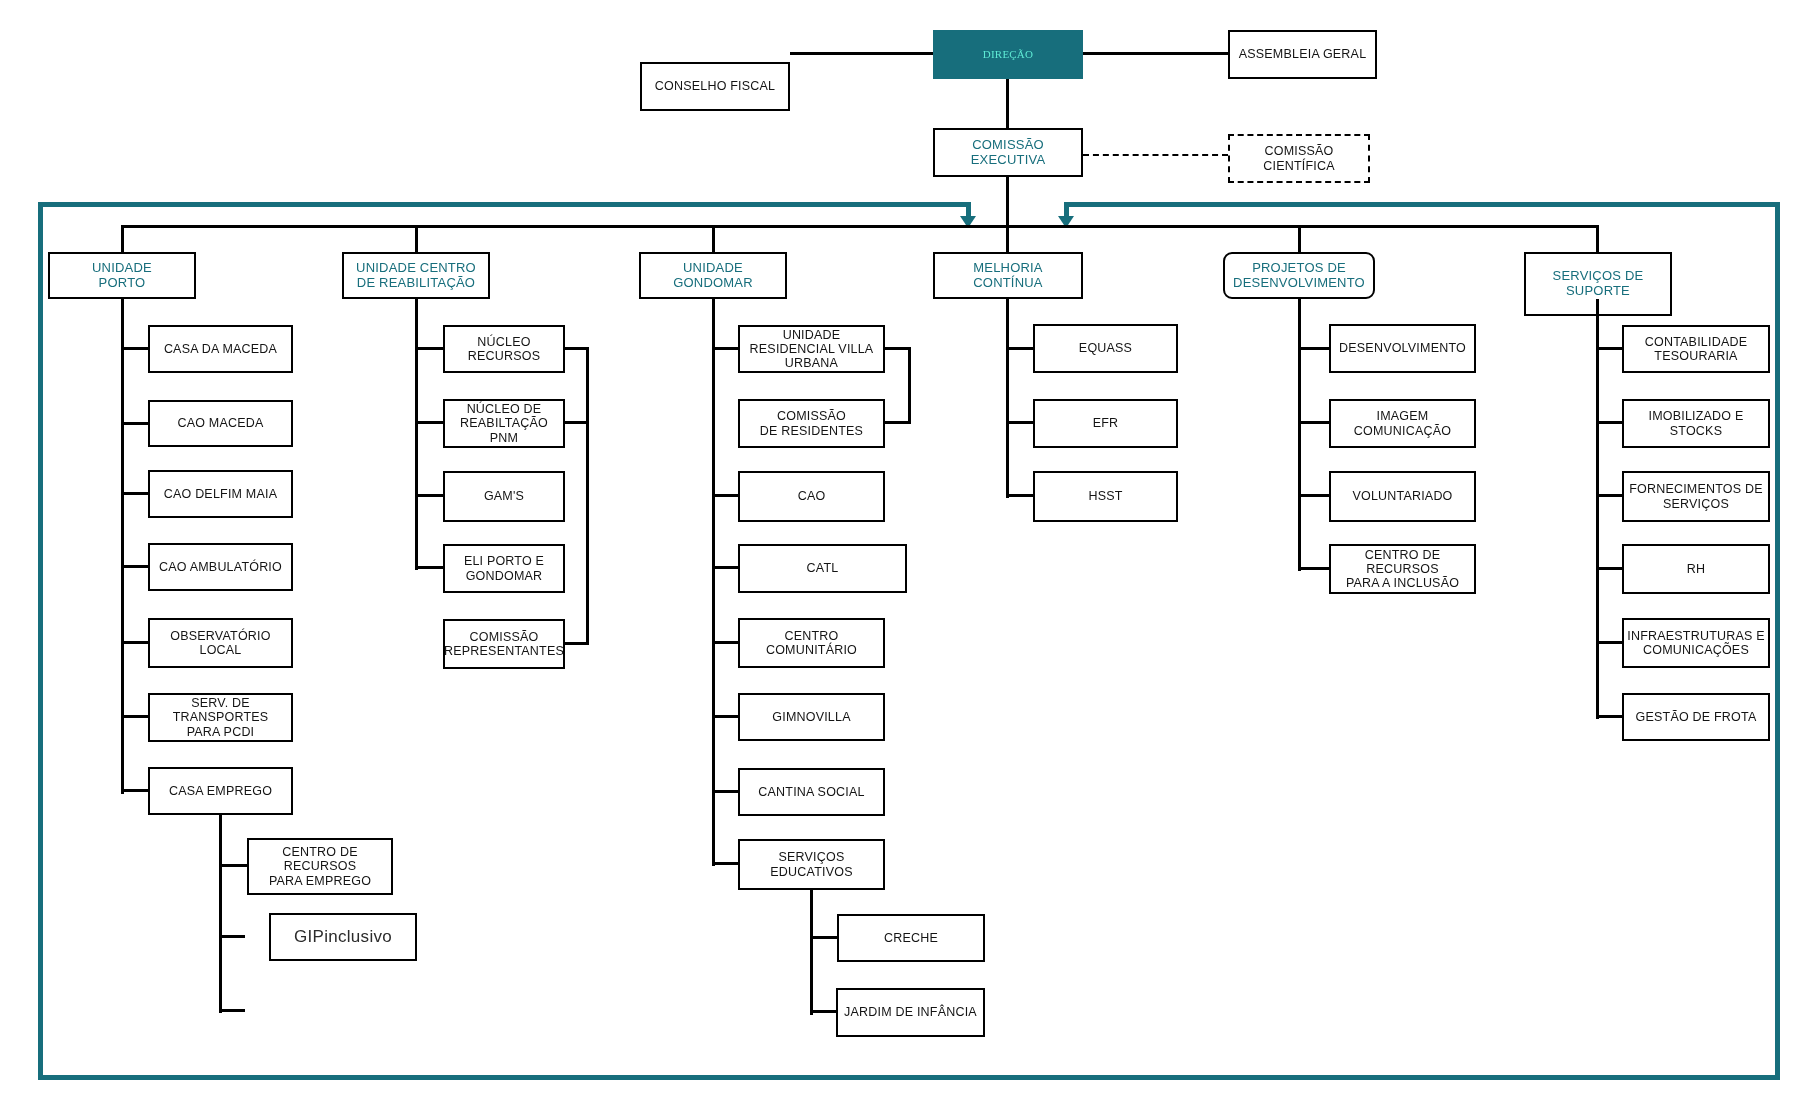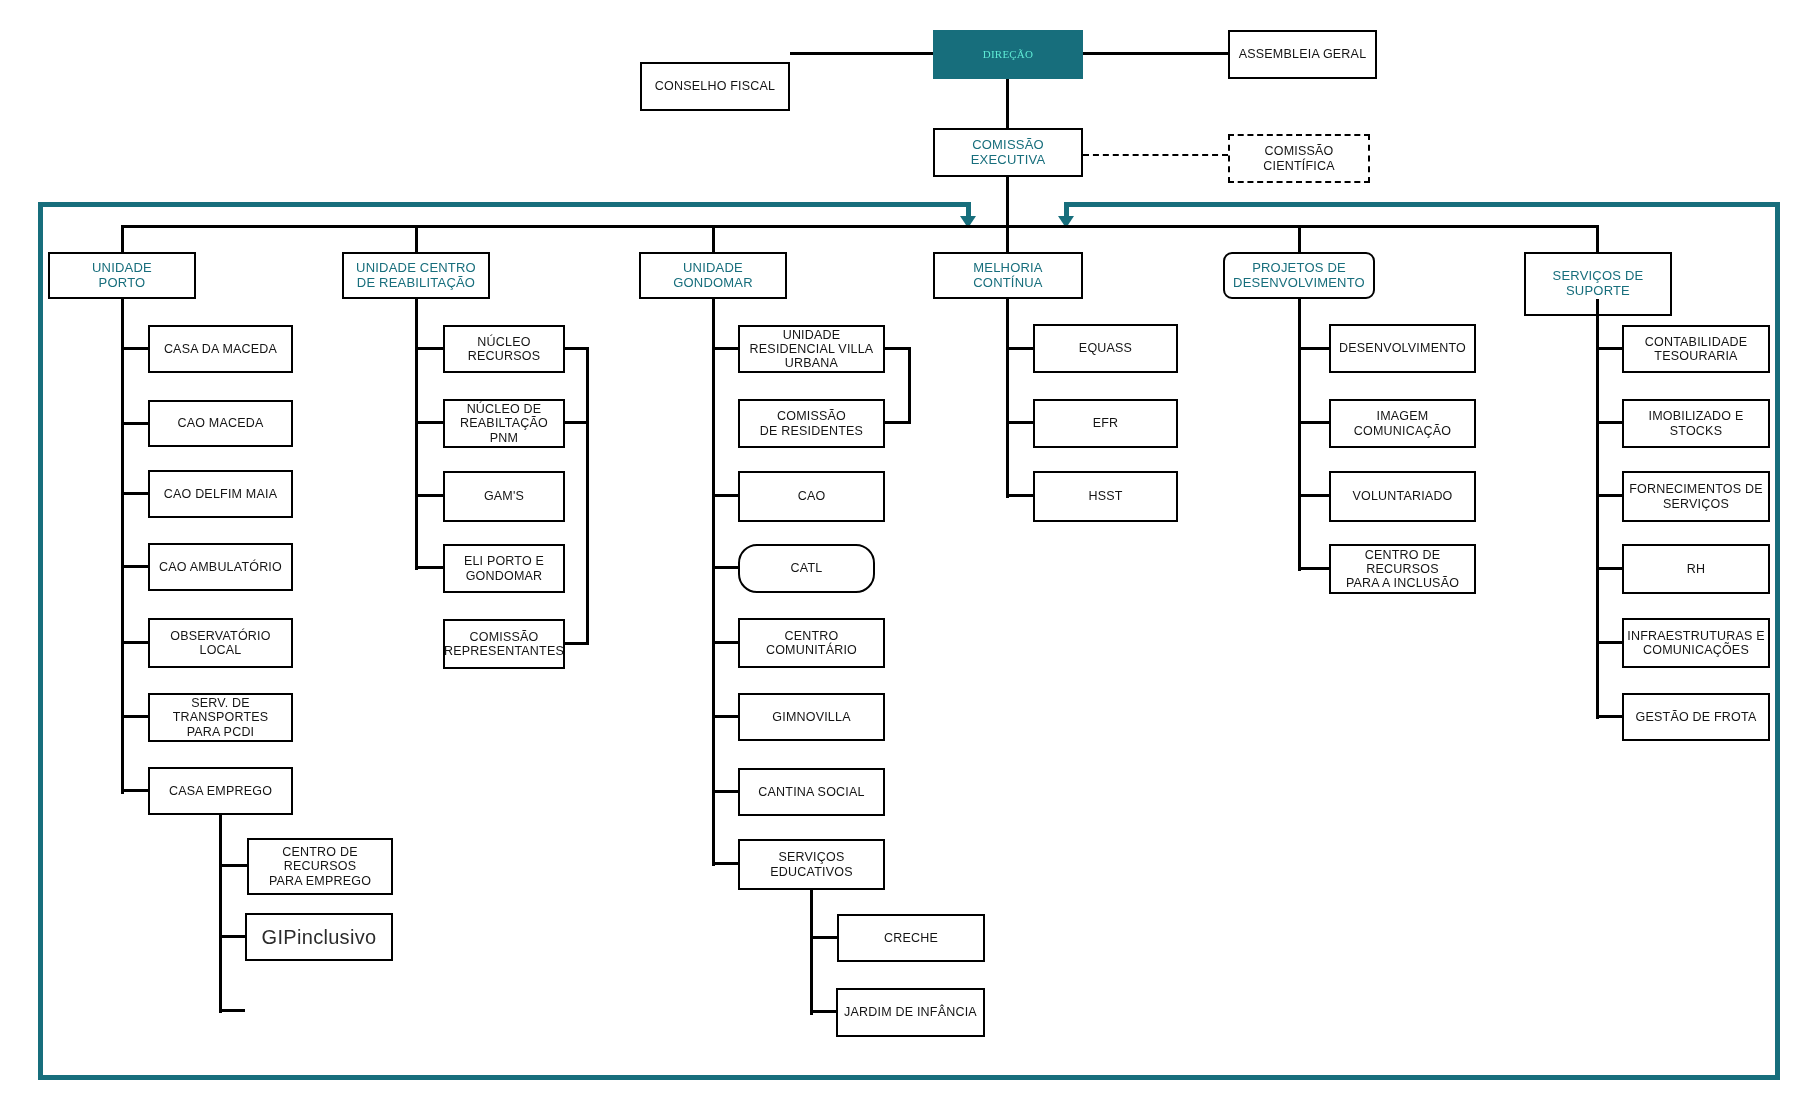--- a/index.html
+++ b/index.html
@@ -5,21 +5,21 @@
   :root { --teal:#176E7C; }
   html,body{margin:0;padding:0;background:#fff;}
   .canvas{position:relative;width:1819px;height:1112px;background:#fff;overflow:hidden;
           font-family:"Liberation Sans","DejaVu Sans",sans-serif;}
   .b{position:absolute;box-sizing:border-box;border:2px solid #000;background:#fff;
      display:flex;align-items:center;justify-content:center;text-align:center;
      white-space:pre-line;font-size:12.5px;line-height:1.13;color:#141414;letter-spacing:.2px;}
   .hdr{color:var(--teal);font-size:13px;}
   .fill{background:var(--teal);border-color:var(--teal);color:#5eead4;font-size:11px;font-family:Liberation Serif, serif;}
   .dash{border:2px dashed #000;}
-  .gip{font-size:20px;letter-spacing:.3px;color:#2b2b2b;}
+  .gip{font-size:17px;letter-spacing:.3px;color:#2b2b2b;margin-left:24px;}
   .hl{position:absolute;height:3px;background:#000;}
   .vl{position:absolute;width:3px;background:#000;}
   .dashl{position:absolute;height:0;border-top:2px dashed #000;}
   .frame{position:absolute;box-sizing:border-box;border:5px solid var(--teal);background:transparent;}
   .patch{position:absolute;background:#fff;}
   .tl{position:absolute;background:var(--teal);}
   .tri{position:absolute;width:0;height:0;border-left:8px solid transparent;
        border-right:8px solid transparent;border-top:12px solid var(--teal);}
 </style>
 </head>
@@ -126,21 +126,21 @@
   <div class="hl" style="left:712px;top:641px;width:26px;"></div>
   <div class="hl" style="left:712px;top:715px;width:26px;"></div>
   <div class="hl" style="left:712px;top:790px;width:26px;"></div>
   <div class="hl" style="left:712px;top:862px;width:26px;"></div>
   <div class="b" style="left:738px;top:325px;width:147px;height:48px;">UNIDADE
 RESIDENCIAL VILLA
 URBANA</div>
   <div class="b" style="left:738px;top:399px;width:147px;height:49px;">COMISSÃO
 DE RESIDENTES</div>
   <div class="b" style="left:738px;top:471px;width:147px;height:51px;">CAO</div>
-  <div class="b" style="left:738px;top:544px;width:137px;height:49px;border-radius:19px;">CATL</div>
+  <div class="b" style="left:738px;top:544px;width:169px;height:49px;">CATL</div>
   <div class="b" style="left:738px;top:618px;width:147px;height:50px;">CENTRO
 COMUNITÁRIO</div>
   <div class="b" style="left:738px;top:693px;width:147px;height:48px;">GIMNOVILLA</div>
   <div class="b" style="left:738px;top:768px;width:147px;height:48px;">CANTINA SOCIAL</div>
   <div class="b" style="left:738px;top:839px;width:147px;height:51px;">SERVIÇOS
 EDUCATIVOS</div>
 
   <div class="vl" style="left:908px;top:347px;height:77px;"></div>
   <div class="hl" style="left:885px;top:347px;width:26px;"></div>
   <div class="hl" style="left:885px;top:421px;width:26px;"></div>

